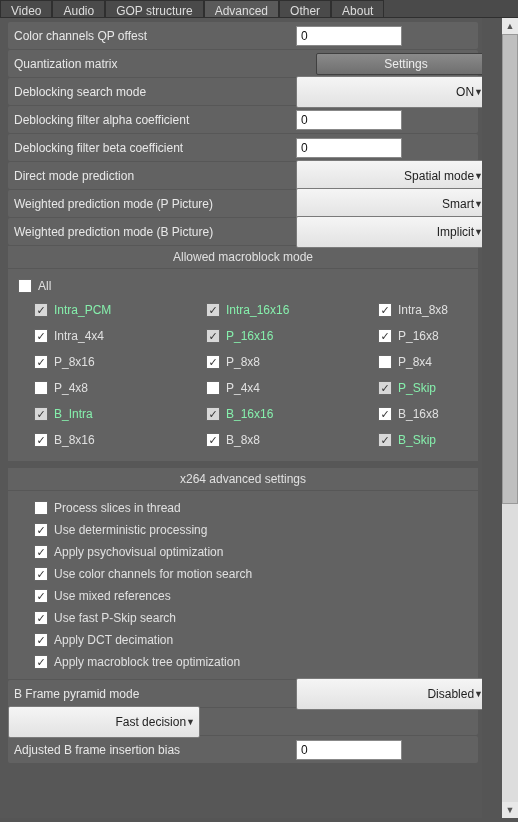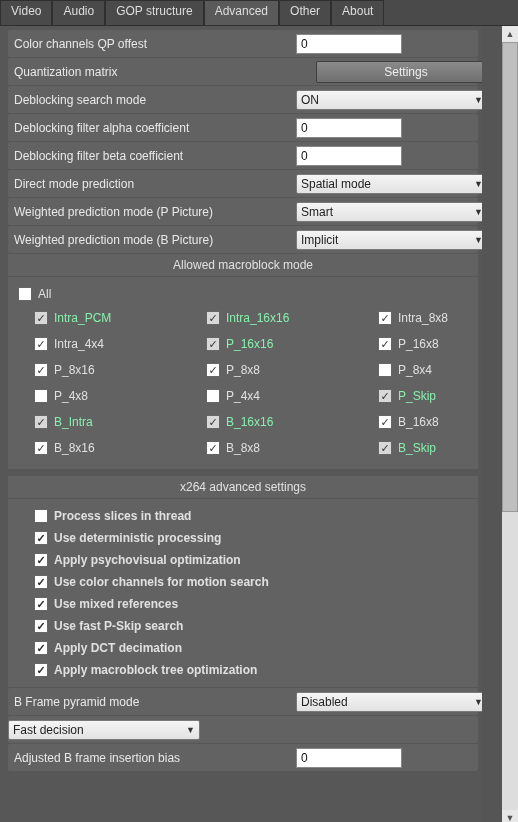--- a/index.html
+++ b/index.html
@@ -1,40 +1,40 @@
 <!DOCTYPE html>
 <html><head>
 <meta charset="utf-8">
 <style>
 * { box-sizing: border-box; margin: 0; padding: 0; font-family: "Segoe UI", Tahoma, sans-serif; font-size: 12px; }
 html, body { width: 518px; height: 822px; background: #4a4a4a; color: #e0e0e0; }
 .window { width: 518px; height: 822px; background: #555; position: relative; }
-.tabs { display: flex; background: #4a4a4a; height: 26px; border-bottom: 1px solid #2f2f2f; text-align: right; }
+.tabs { display: flex; background: #4a4a4a; height: 18px; border-bottom: 1px solid #2f2f2f; text-align: right; }
 .tab { padding: 3px 10px; background: #4a4a4a; color: #ddd; border: 1px solid #2f2f2f; border-bottom: none; cursor: pointer; }
 .tab.active { background: #5a5a5a; }
 .body { display: flex; gap: 20px; }
 .content { flex: 1; background: #575757; overflow: hidden; padding: 4px 4px 4px 8px; }
 .scrollbar { width: 16px; height: 800px; background: #ddd; position: relative; }
 .scroll-up, .scroll-down { position: absolute; width: 16px; height: 16px; background: #e8e8e8; display:flex; align-items:center; justify-content:center; color:#555; }
 .scroll-up { top: 0; } .scroll-down { bottom: 0; }
 .scroll-thumb { position: absolute; top: 16px; width: 16px; height: 470px; background: #bfbfbf; border:1px solid #999; }
 .scroll-up::before { content:"▲"; font-size:9px; }
 .scroll-down::before { content:"▼"; font-size:9px; }
 
 .row { display: flex; align-items: center; height: 27px; background: #626262; margin-bottom: 1px; border-radius: 2px; }
 .row-label { flex: 0 0 288px; padding-left: 6px; color: #e8e8e8; }
 .row-control { flex: 1; padding-right: 6px; }
 .text-input { width: 106px; height: 20px; background: #fff; border: 1px solid #888; color: #111; padding: 1px 4px; }
 .btn { width: 180px; height: 22px; margin-left: 20px; background: linear-gradient(#8a8a8a,#6f6f6f); border: 1px solid #404040; color: #eee; border-radius: 2px; cursor: pointer; }
-.select { width: 192px; height: 20px; background: linear-gradient(#f5f5f5,#e2e2e2); border: 1px solid #7a7a7a; color: #222; padding: 1px 4px; display:flex; justify-content:space-between; align-items:center; border-radius:2px; cursor:pointer; }
+.select { width: 192px; height: 32px; background: linear-gradient(#f5f5f5,#e2e2e2); border: 1px solid #7a7a7a; color: #222; padding: 1px 4px; display:flex; justify-content:flex-end; align-items:center; border-radius:2px; cursor:pointer; }
 .select .arrow { font-size: 9px; color:#333; }
 
 .section { background: #626262; margin-bottom: 1px; padding: 6px 6px 6px 6px; }
 .section-head { background: #626262; padding: 4px 6px; margin-bottom:1px;text-align:center; }
-.check-row { display: flex; align-items: center; height: 26px; padding-left: 20px; font-weight: bold; }
+.check-row { display: flex; align-items: center; height: 26px; padding-left: 20px; }
 .check-grid { display: grid; grid-template-columns: 172px 172px 1fr; row-gap: 4px; padding: 2px 0 4px 20px; }
 .chk { display: flex; align-items: center; gap: 6px; height: 22px; }
 .chk.disabled { color: #86efac; }
 .box { width: 14px; height: 14px; background: #fff; border: 1px solid #666; display:flex; align-items:center; justify-content:center; flex-shrink:0; }
 .chk.disabled .box { background: #d8d8d8; }
 .box.checked::after { content: "✓"; font-size: 11px; color: #333; line-height: 1; }
 
 .divider { height: 6px; }
 </style>
 </head>

